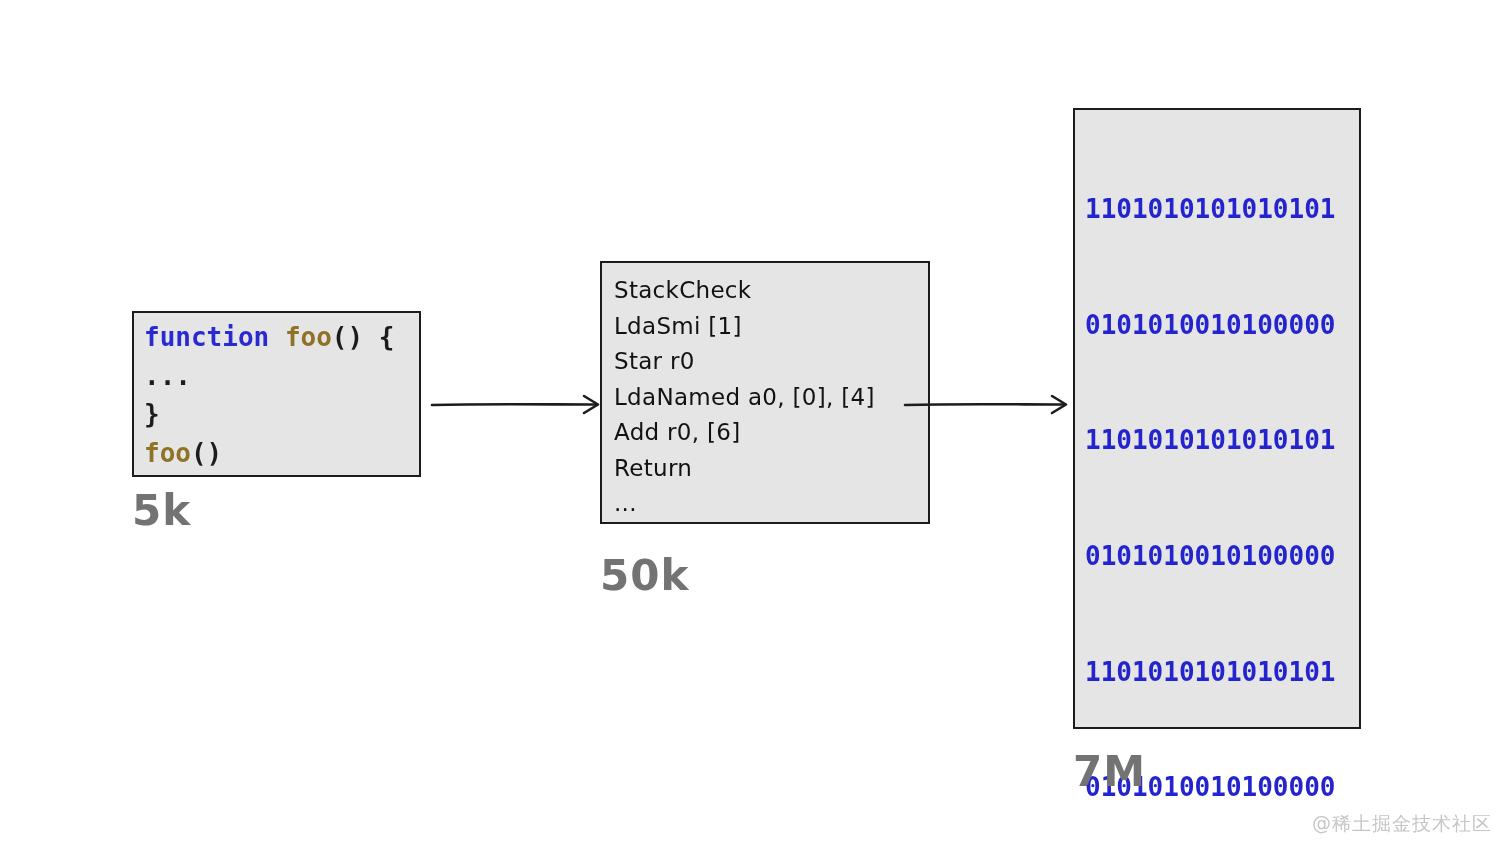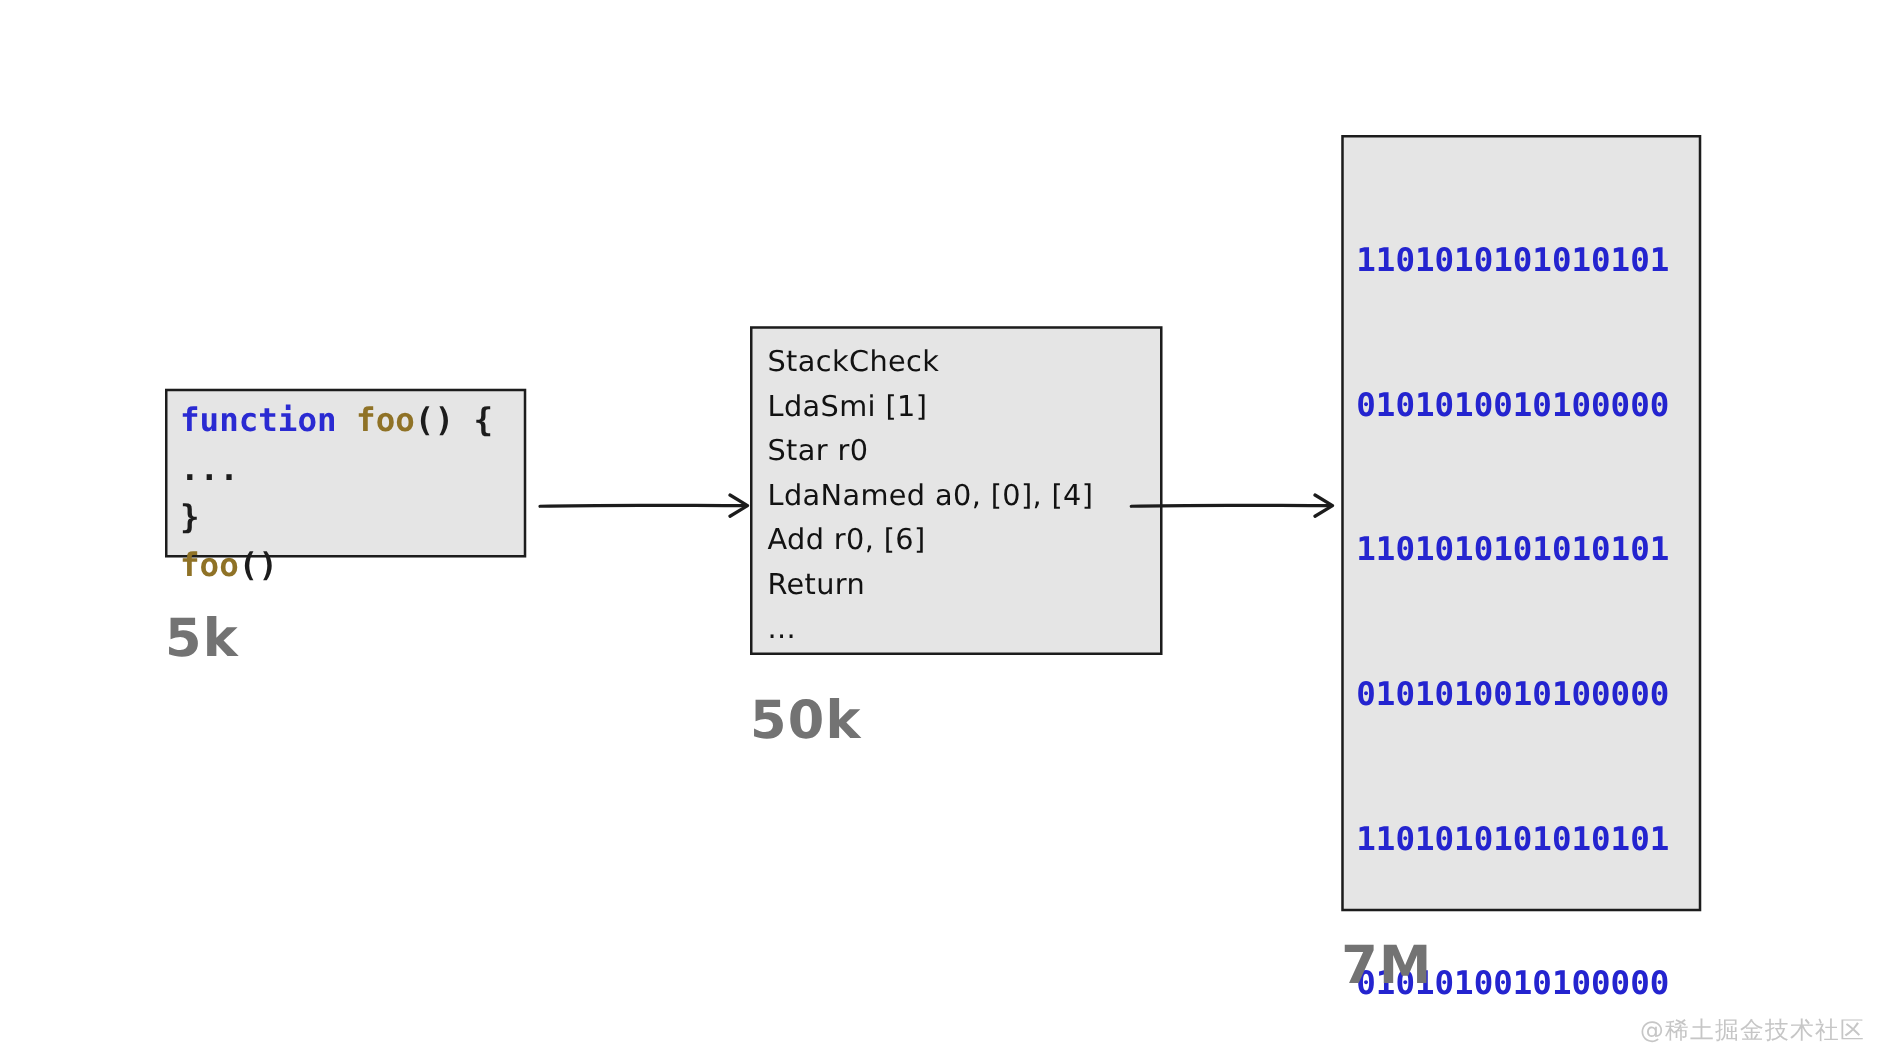--- a/index.html
+++ b/index.html
@@ -20,21 +20,21 @@
   .sketch-box {
     position: absolute;
     border: 2px solid var(--ink_black, #1c1c1c);
     background: #e5e5e5;
     box-sizing: border-box;
   }
 
   
   #source-box {
     left: 132px; top: 311px;
-    width: 289px; height: 135px;
+    width: 289px; height: 166px;
     padding: 5px 0 0 10px;
     font-family: "DejaVu Sans Mono", monospace;
     font-weight: bold;
     font-size: 26px;
     line-height: 38.5px;
     color: var(--ink_black, #1c1c1c);
   }
   .code-line { white-space: pre; }
   .kw  { color: var(--keyword_blue, #2a2ad2); }
   .idn { color: var(--identifier_olive, #8f7226); }

